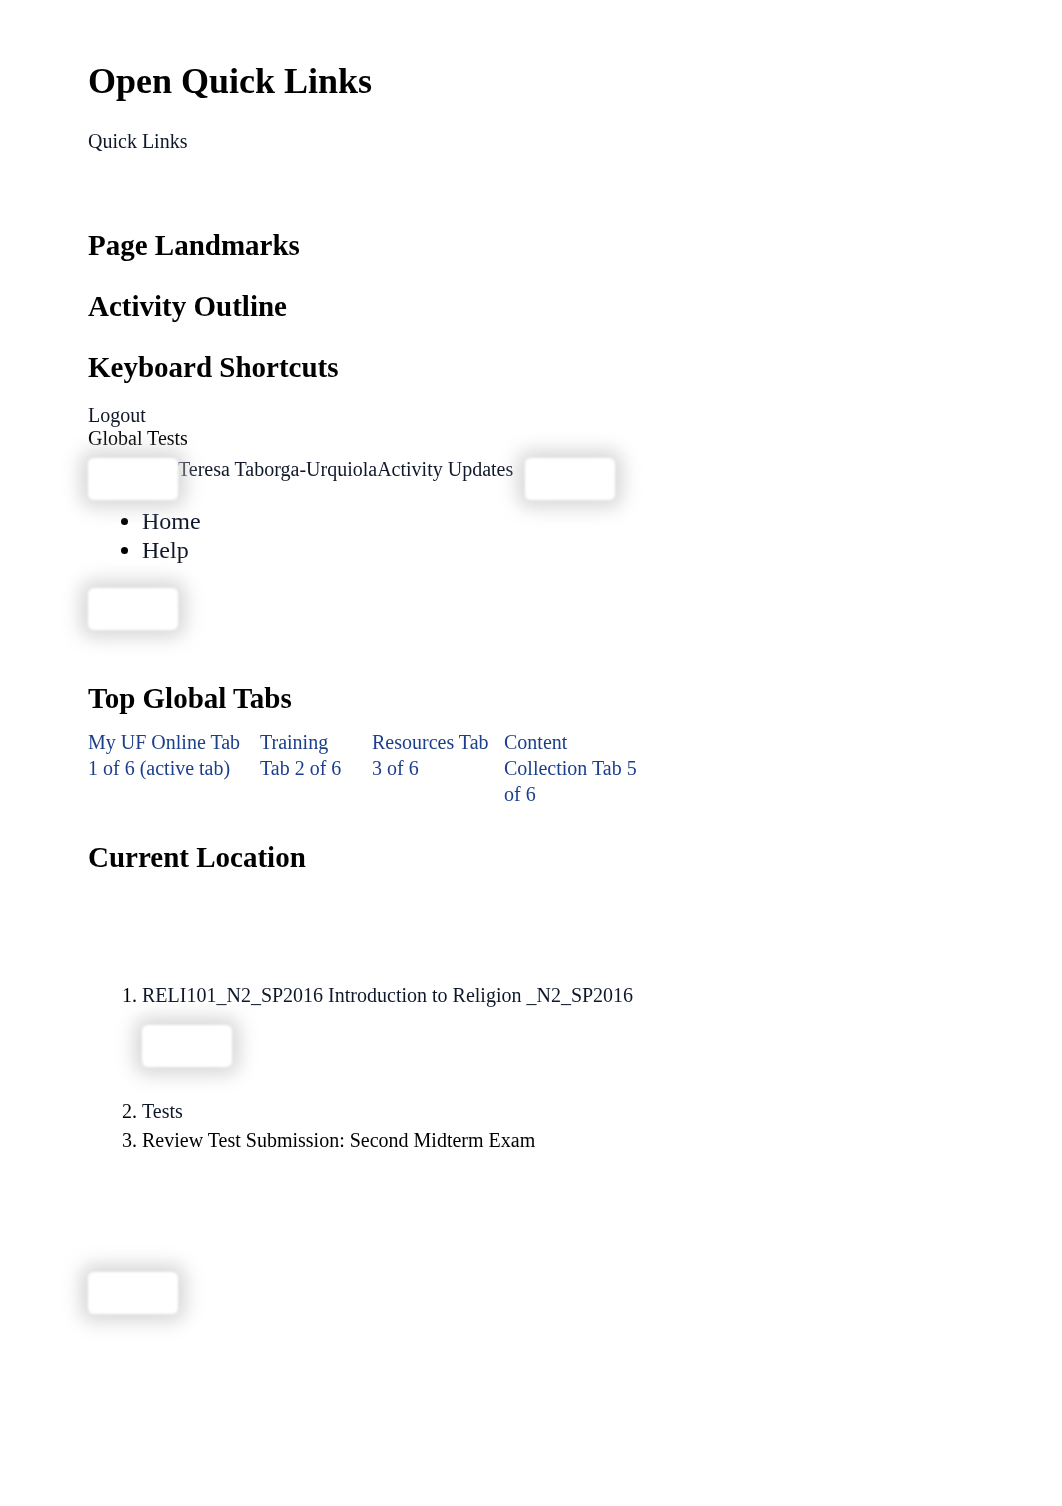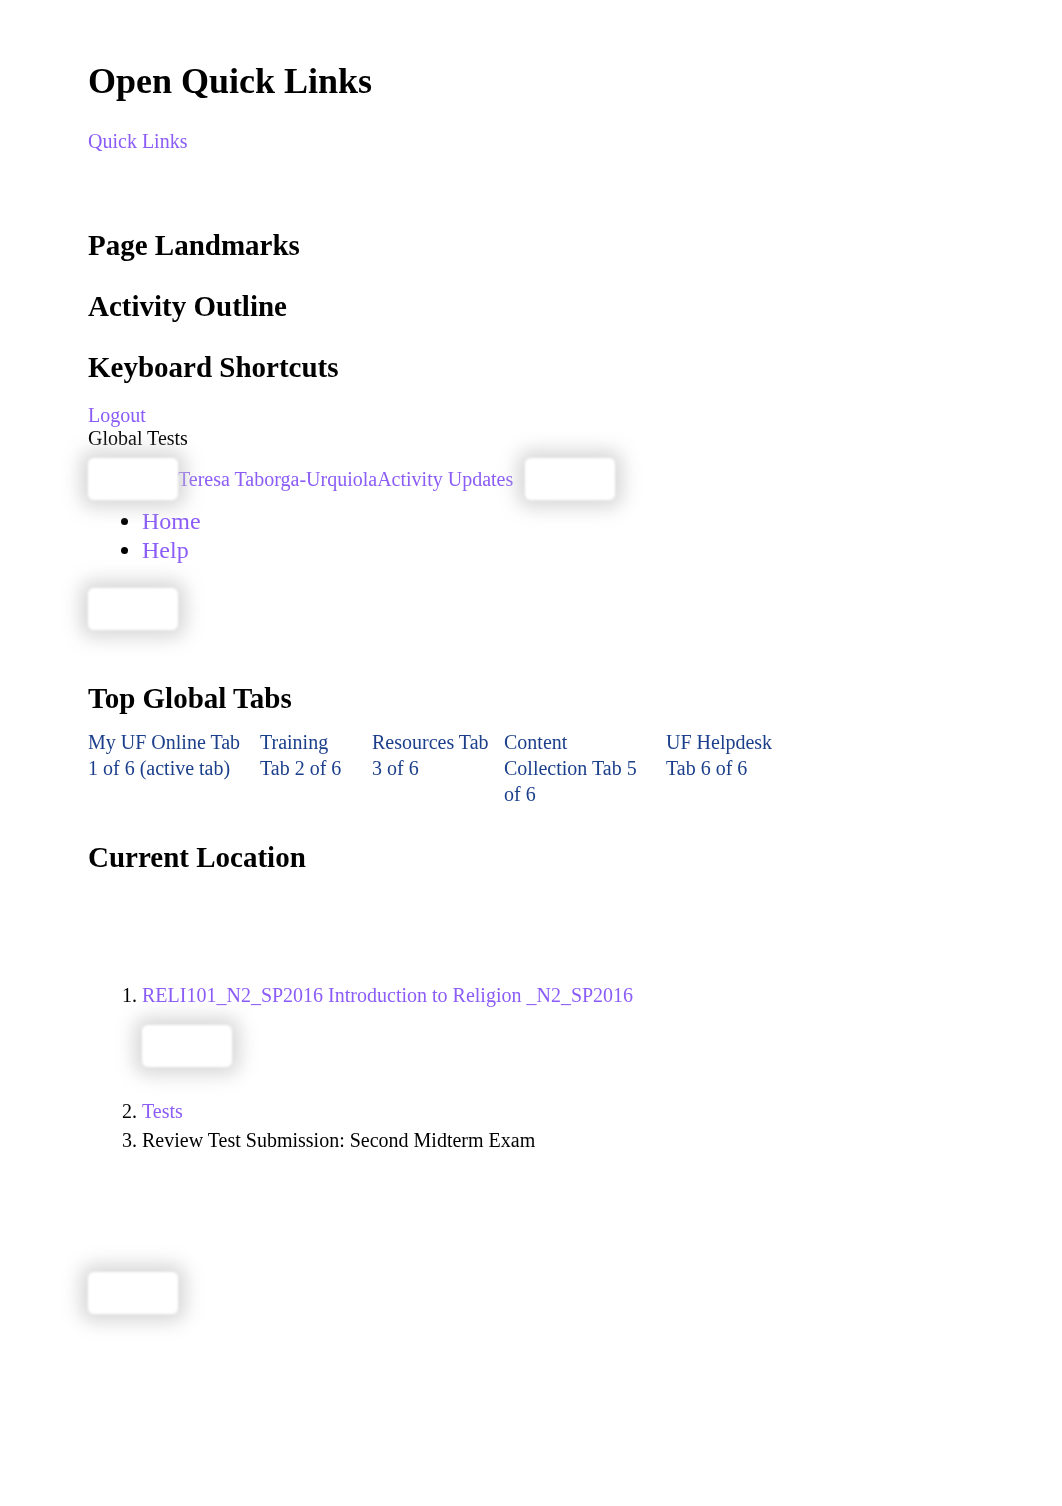--- a/index.html
+++ b/index.html
@@ -18,21 +18,21 @@
       font-weight: bold;
       margin-bottom: 28px;
     }
     h2 {
       font-size: 29px;
       font-weight: bold;
       margin-top: 28px;
       margin-bottom: 14px;
     }
     .link {
-      color: #8b5cf6;
+      color: #0f172a;
       cursor: pointer;
     }
     .blurred-button {
       display: inline-block;
       width: 90px;
       height: 42px;
       background: #ffffff;
       border-radius: 6px;
       box-shadow: 0 0 18px 8px rgba(200, 200, 200, 0.7);
       filter: blur(1px);
@@ -50,21 +50,21 @@
     .quick-links-link {
       display: inline-block;
       margin-bottom: 8px;
       font-size: 20px;
     }
     .section-spacer {
       height: 40px;
     }
     .global-row {
       display: flex;
-      align-items: center;
+      align-items: flex-start;
       margin-top: 8px;
       margin-bottom: 8px;
       font-family: Liberation Serif, serif;
     }
     .global-row .inline-text {
       font-size: 20px;
     }
     ul.global-list {
       list-style-type: disc;
       margin-left: 54px;
@@ -154,21 +154,20 @@
   <span class="blurred-button"></span>
 </div>
 
 <h2 style="margin-top:48px;">Top Global Tabs</h2>
 
 <div class="tabs-row">
   <div class="tab-item tab-item-wrap">My UF Online Tab 1 of 6 (active tab)</div>
   <div class="tab-item" style="max-width:100px;">Training Tab 2 of 6</div>
   <div class="tab-item" style="max-width:120px;">Resources Tab 3 of 6</div>
   <div class="tab-item" style="max-width:150px;">Content Collection Tab 5 of 6</div>
-  <div class="tab-item" style="max-width:110px;">UF Helpdesk Tab 6 of 6</div>
 </div>
 
 <h2 style="margin-top:34px;">Current Location</h2>
 
 <ol class="location-list">
   <li><span class="link">RELI101_N2_SP2016 Introduction to Religion _N2_SP2016</span>
     <div class="location-blur-wrap" style="margin-left:0;">
       <span class="blurred-button"></span>
     </div>
   </li>

